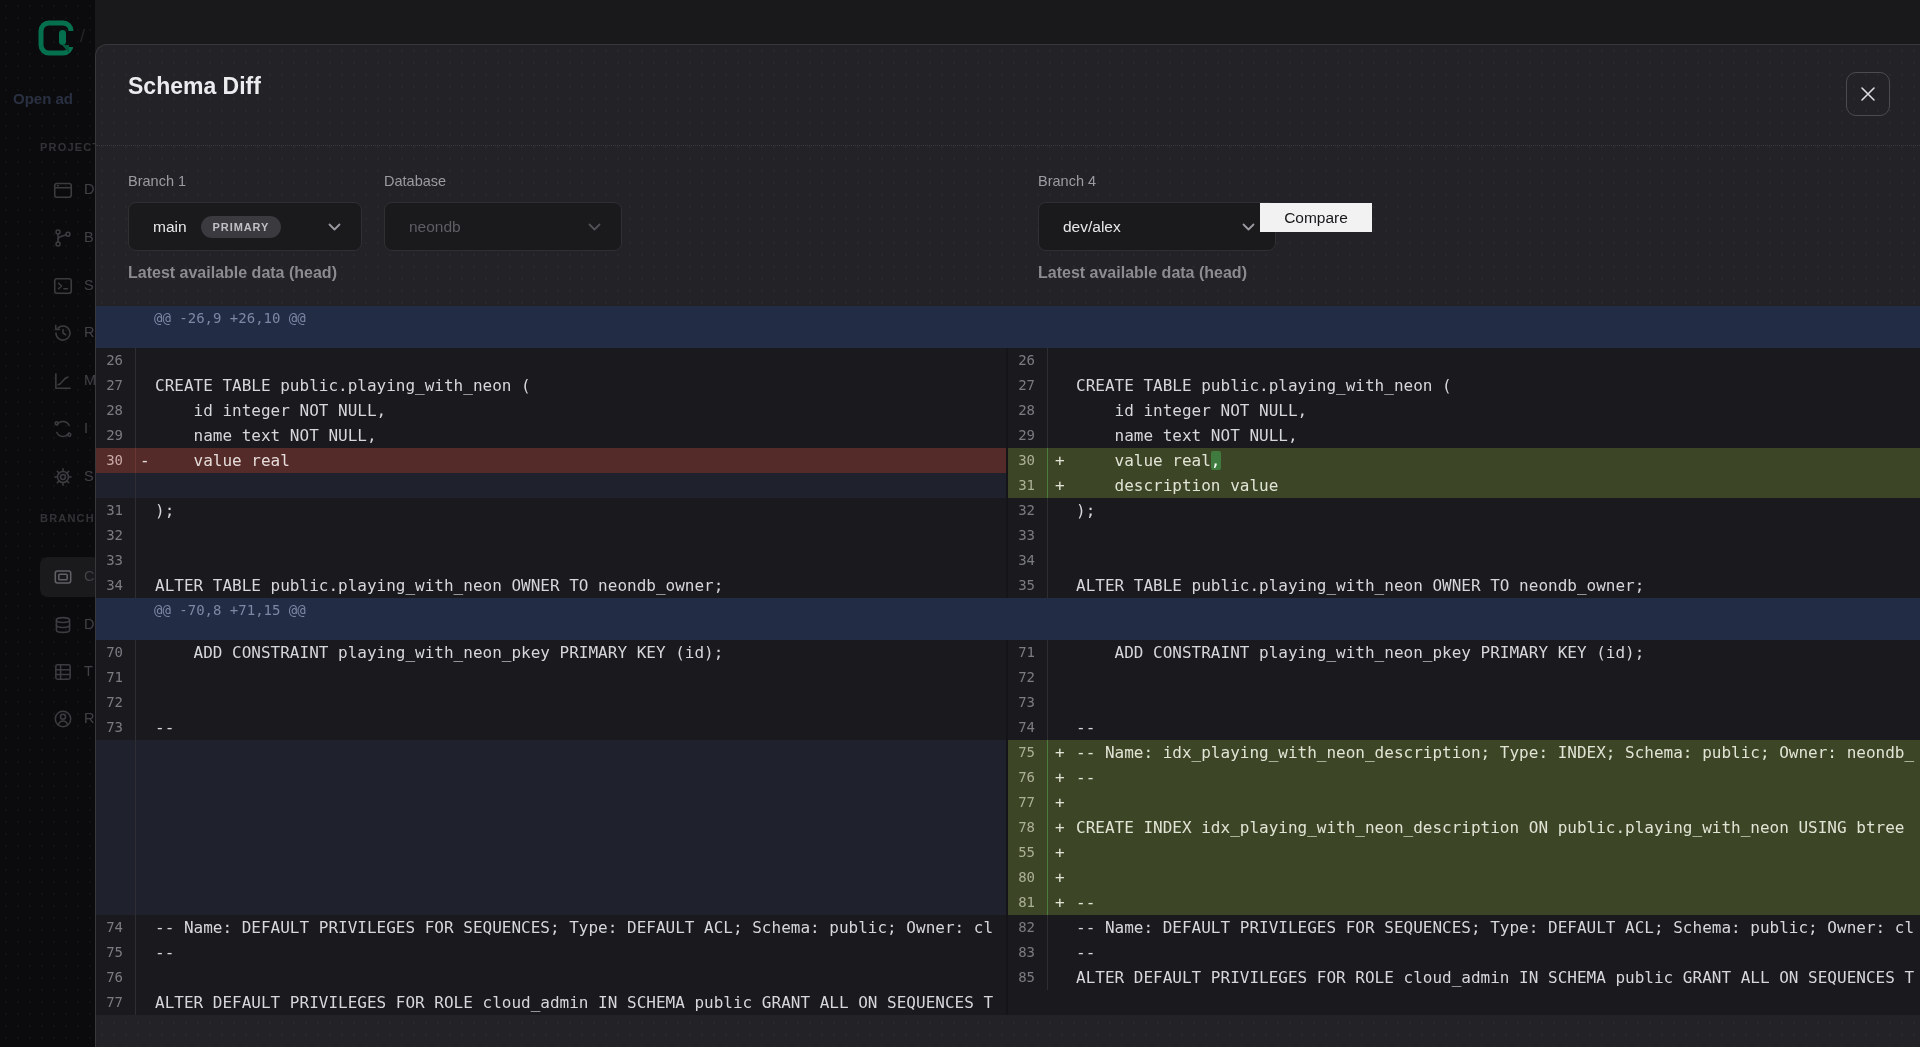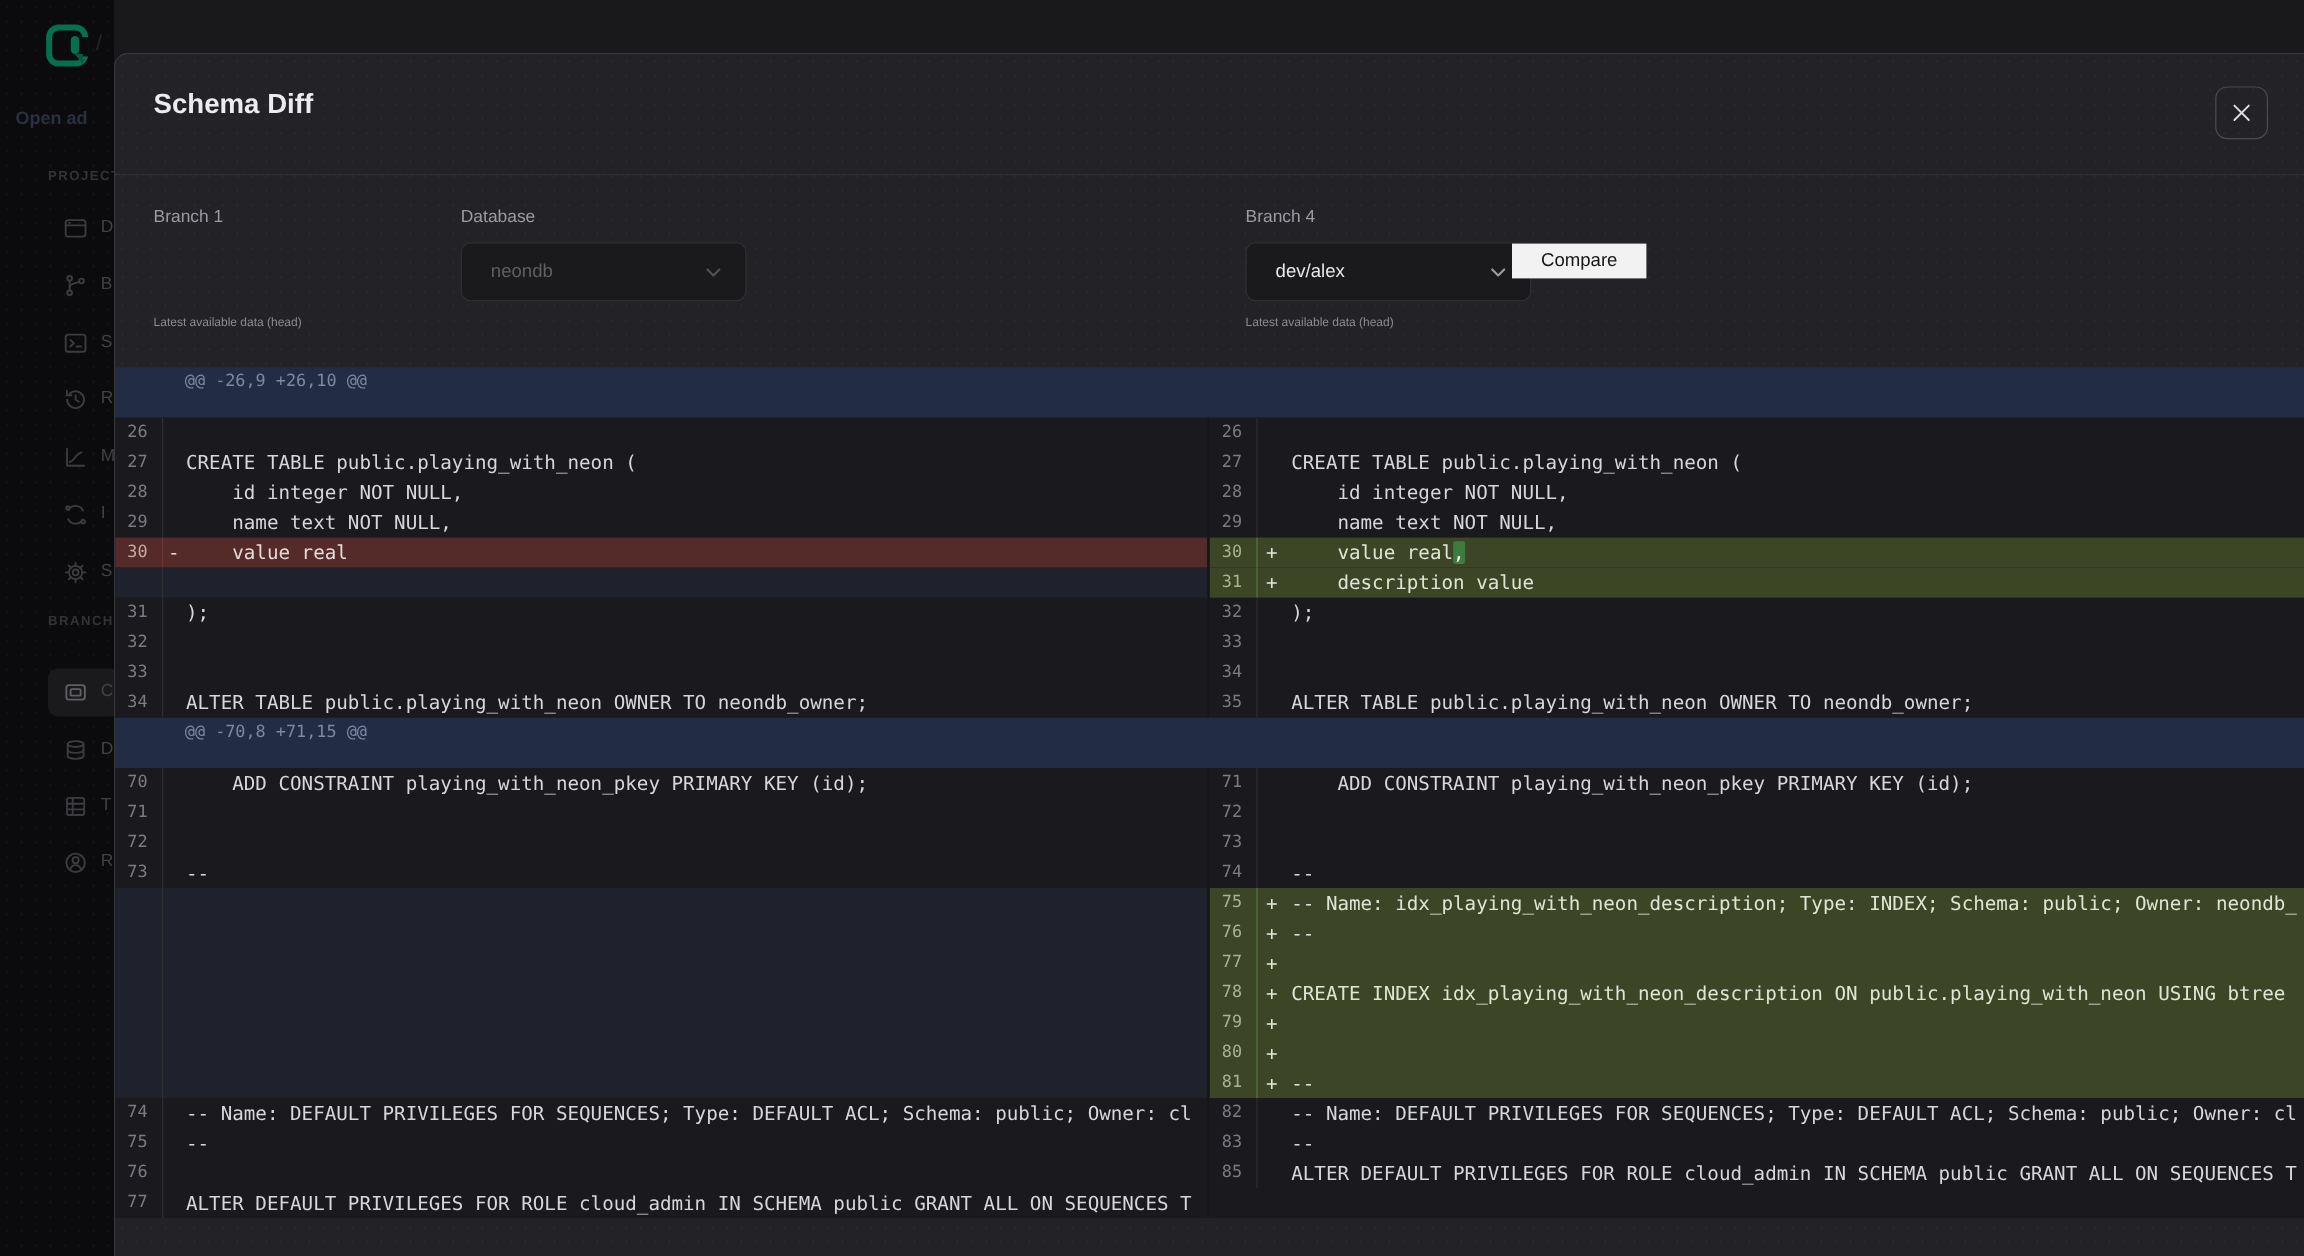--- a/index.html
+++ b/index.html
@@ -54,21 +54,21 @@
   }
   .select .val { font-size:15.5px; color:#e8e8ea; }
   .select .chev { margin-left:auto; display:flex; }
   .select .chev svg { stroke:#9b9ba1; stroke-width:1.8; fill:none; stroke-linecap:round; stroke-linejoin:round; }
   .select.disabled .val { color:#5e5e63; }
   .select.disabled .chev svg { stroke:#515156; }
   .badge {
     margin-left:14px; background:#3a3a3f; color:#c0c0c5; border-radius:999px;
     font-size:11px; font-weight:700; letter-spacing:0.9px; padding:5px 12px;
   }
-  .caption { position:absolute; top:219px; font-size:10px; color:#8b8b90; }
+  .caption { position:absolute; top:219px; font-size:16px; color:#8b8b90;font-weight:bold; }
   .compare-btn {
     position:absolute; left:1164px; top:158px; width:112px; height:29px;
     background:#f2f2f2; color:#17171a; font-size:15.5px; font-weight:500;
     border:none; border-radius:0; cursor:pointer; font-family:"Liberation Sans",sans-serif;
   }
   
   .diff { position:absolute; left:0; top:261px; width:1825px; font-family:"DejaVu Sans Mono", monospace; }
   .hunk-header {
     height:42px; line-height:25px; background:#232c45; color:#7e87a3;
     font-size:14px; padding-left:58px; white-space:pre;
@@ -239,20 +239,29 @@
           <path d="M3 3 L15 15 M15 3 L3 15"></path>
         </svg>
     </span>
   </button>
   <div class="header-divider"></div>
 
   <div class="ctl-label" style="left:32px">Branch 1</div>
   <div class="ctl-label" style="left:288px">Database</div>
   <div class="ctl-label" style="left:942px">Branch 4</div>
 
+  <div class="select" style="left:32px; width:234px">
+    <span class="val">main</span>
+    <span class="badge">PRIMARY</span>
+    <span class="chev">
+      <svg width="13" height="8" viewBox="0 0 13 8">
+          <path d="M1.5 1.5 L6.5 6.5 L11.5 1.5"></path>
+        </svg>
+    </span>
+  </div>
 
   <div class="select disabled" style="left:288px; width:238px">
     <span class="val">neondb</span>
     <span class="chev">
       <svg width="13" height="8" viewBox="0 0 13 8">
           <path d="M1.5 1.5 L6.5 6.5 L11.5 1.5"></path>
         </svg>
     </span>
   </div>
 
@@ -451,21 +460,21 @@
           </div>
           <div class="line add">
             <div class="gutter">77</div>
             <div class="code"><span class="marker">+</span><span></span></div>
           </div>
           <div class="line add">
             <div class="gutter">78</div>
             <div class="code"><span class="marker">+</span><span>CREATE INDEX idx_playing_with_neon_description ON public.playing_with_neon USING btree </span></div>
           </div>
           <div class="line add">
-            <div class="gutter">79</div>
+            <div class="gutter">55</div>
             <div class="code"><span class="marker">+</span><span></span></div>
           </div>
           <div class="line add">
             <div class="gutter">80</div>
             <div class="code"><span class="marker">+</span><span></span></div>
           </div>
           <div class="line add">
             <div class="gutter">81</div>
             <div class="code"><span class="marker">+</span><span>--</span></div>
           </div>

